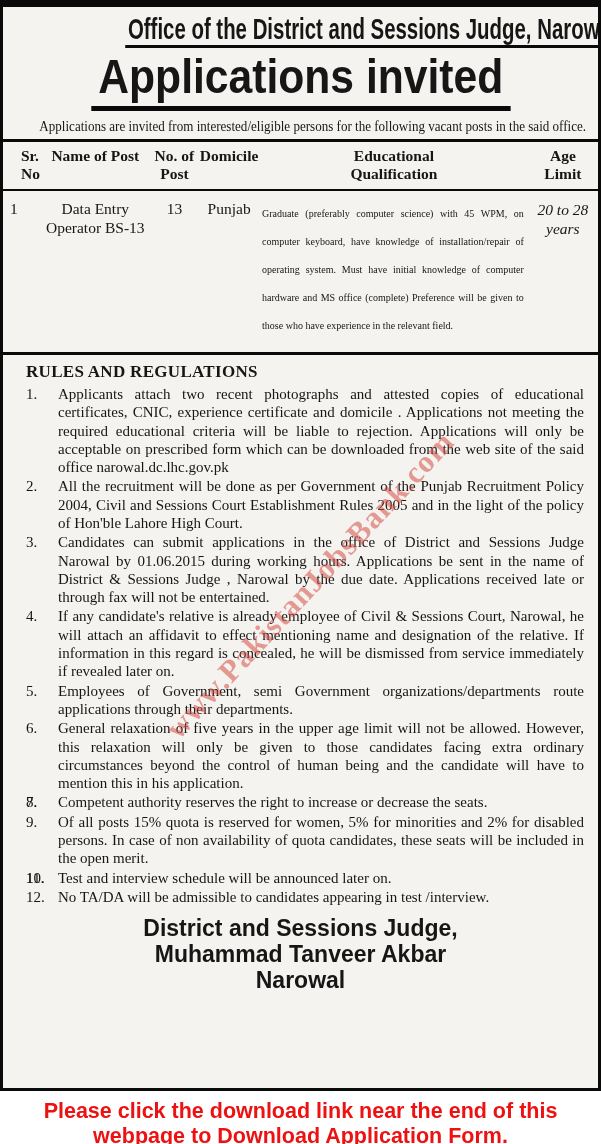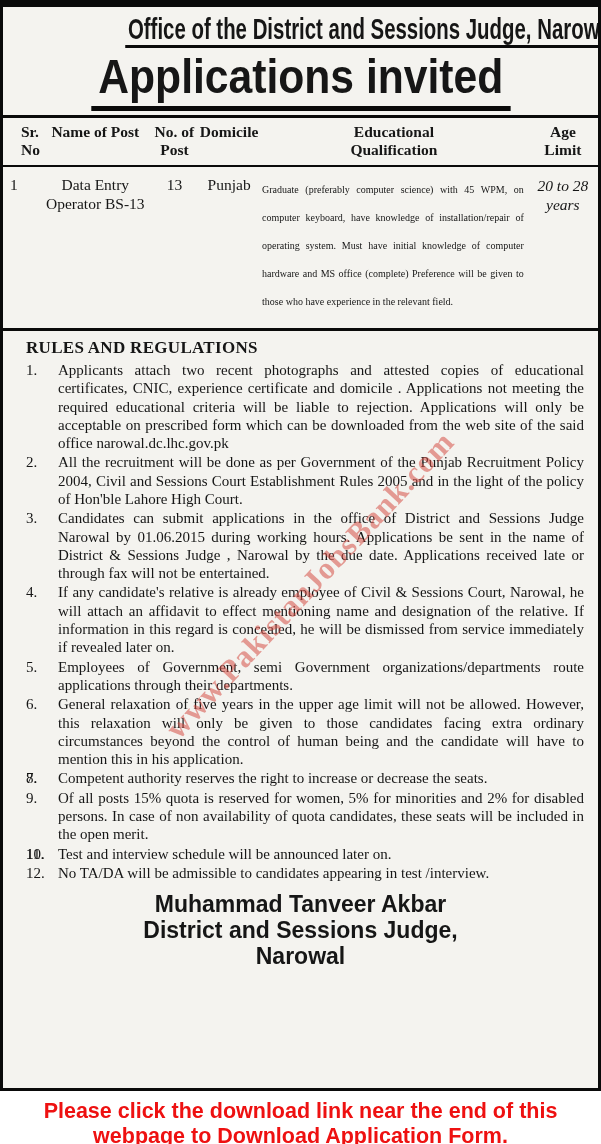--- a/index.html
+++ b/index.html
@@ -150,20 +150,21 @@
 </style>
 </head>
 <body>
 
 <div class="page">
   <div class="ad">
 
     <div class="header-sec">
       <div><span class="office-title">Office of the District and Sessions Judge, Narowal</span></div>
       <div><span class="big-title">Applications invited</span></div>
+      <div><span class="intro">Applications are invited from interested/eligible persons for the following vacant posts in the said office.</span></div>
     </div>
 
     <table class="jobs-table">
       <colgroup>
         <col style="width:30px">
           <col style="width:112px">
           <col style="width:48px">
         <col style="width:62px">
           <col style="width:272px">
           <col style="width:71px">
@@ -218,22 +219,22 @@
         <li><span class="num">7.</span></li>
         <li><span class="num">8.</span><span>Competent authority reserves the right to increase or decrease the seats.</span></li>
         <li><span class="num">9.</span><span>Of all posts 15% quota is reserved for women, 5% for minorities and 2% for disabled persons. In case of non availability of quota candidates, these seats will be included in the open merit.</span></li>
         <li><span class="num">10.</span></li>
         <li><span class="num">11.</span><span>Test and interview schedule will be announced later on.</span></li>
         <li><span class="num">12.</span><span>No TA/DA will be admissible to candidates appearing in test /interview.</span></li>
       </ol>
     </div>
 
     <div class="signature">
+      <div>District and Sessions Judge,</div>
       <div>Muhammad Tanveer Akbar</div>
-      <div>District and Sessions Judge,</div>
       <div>Narowal</div>
     </div>
 
     <div class="watermark">www.PakistanJobsBank.com</div>
   </div>
 
   <div class="bottom-note">
     <div>Please click the download link near the end of this</div>
     <div>webpage to Download Application Form.</div>
   </div>

